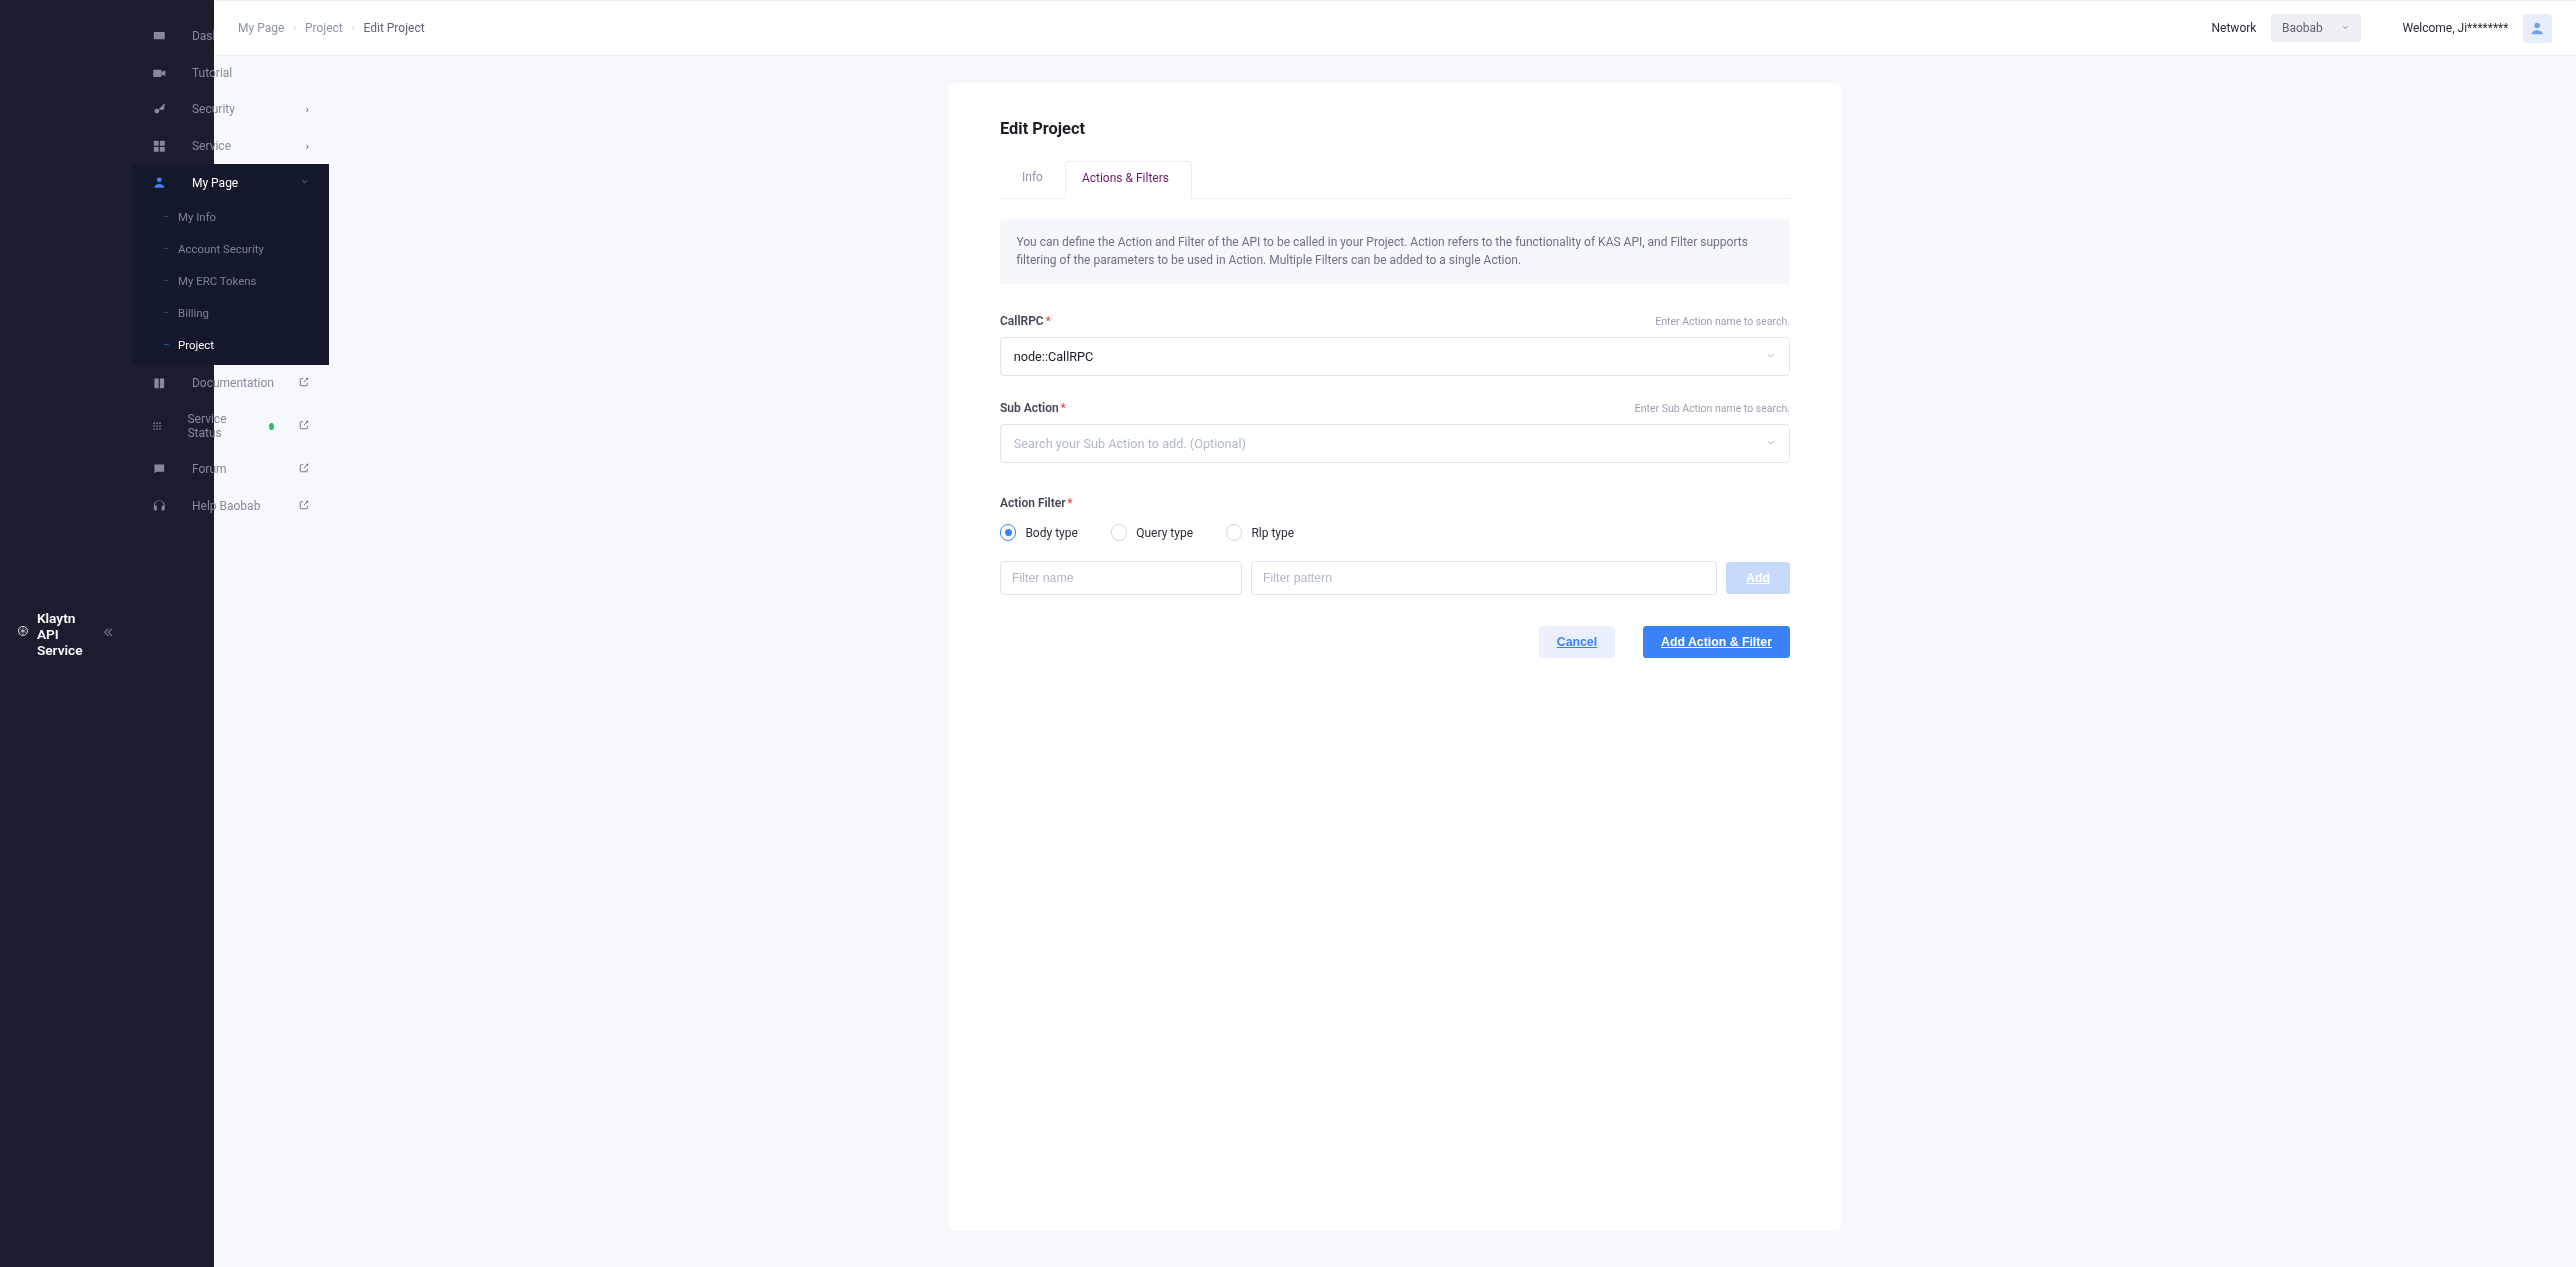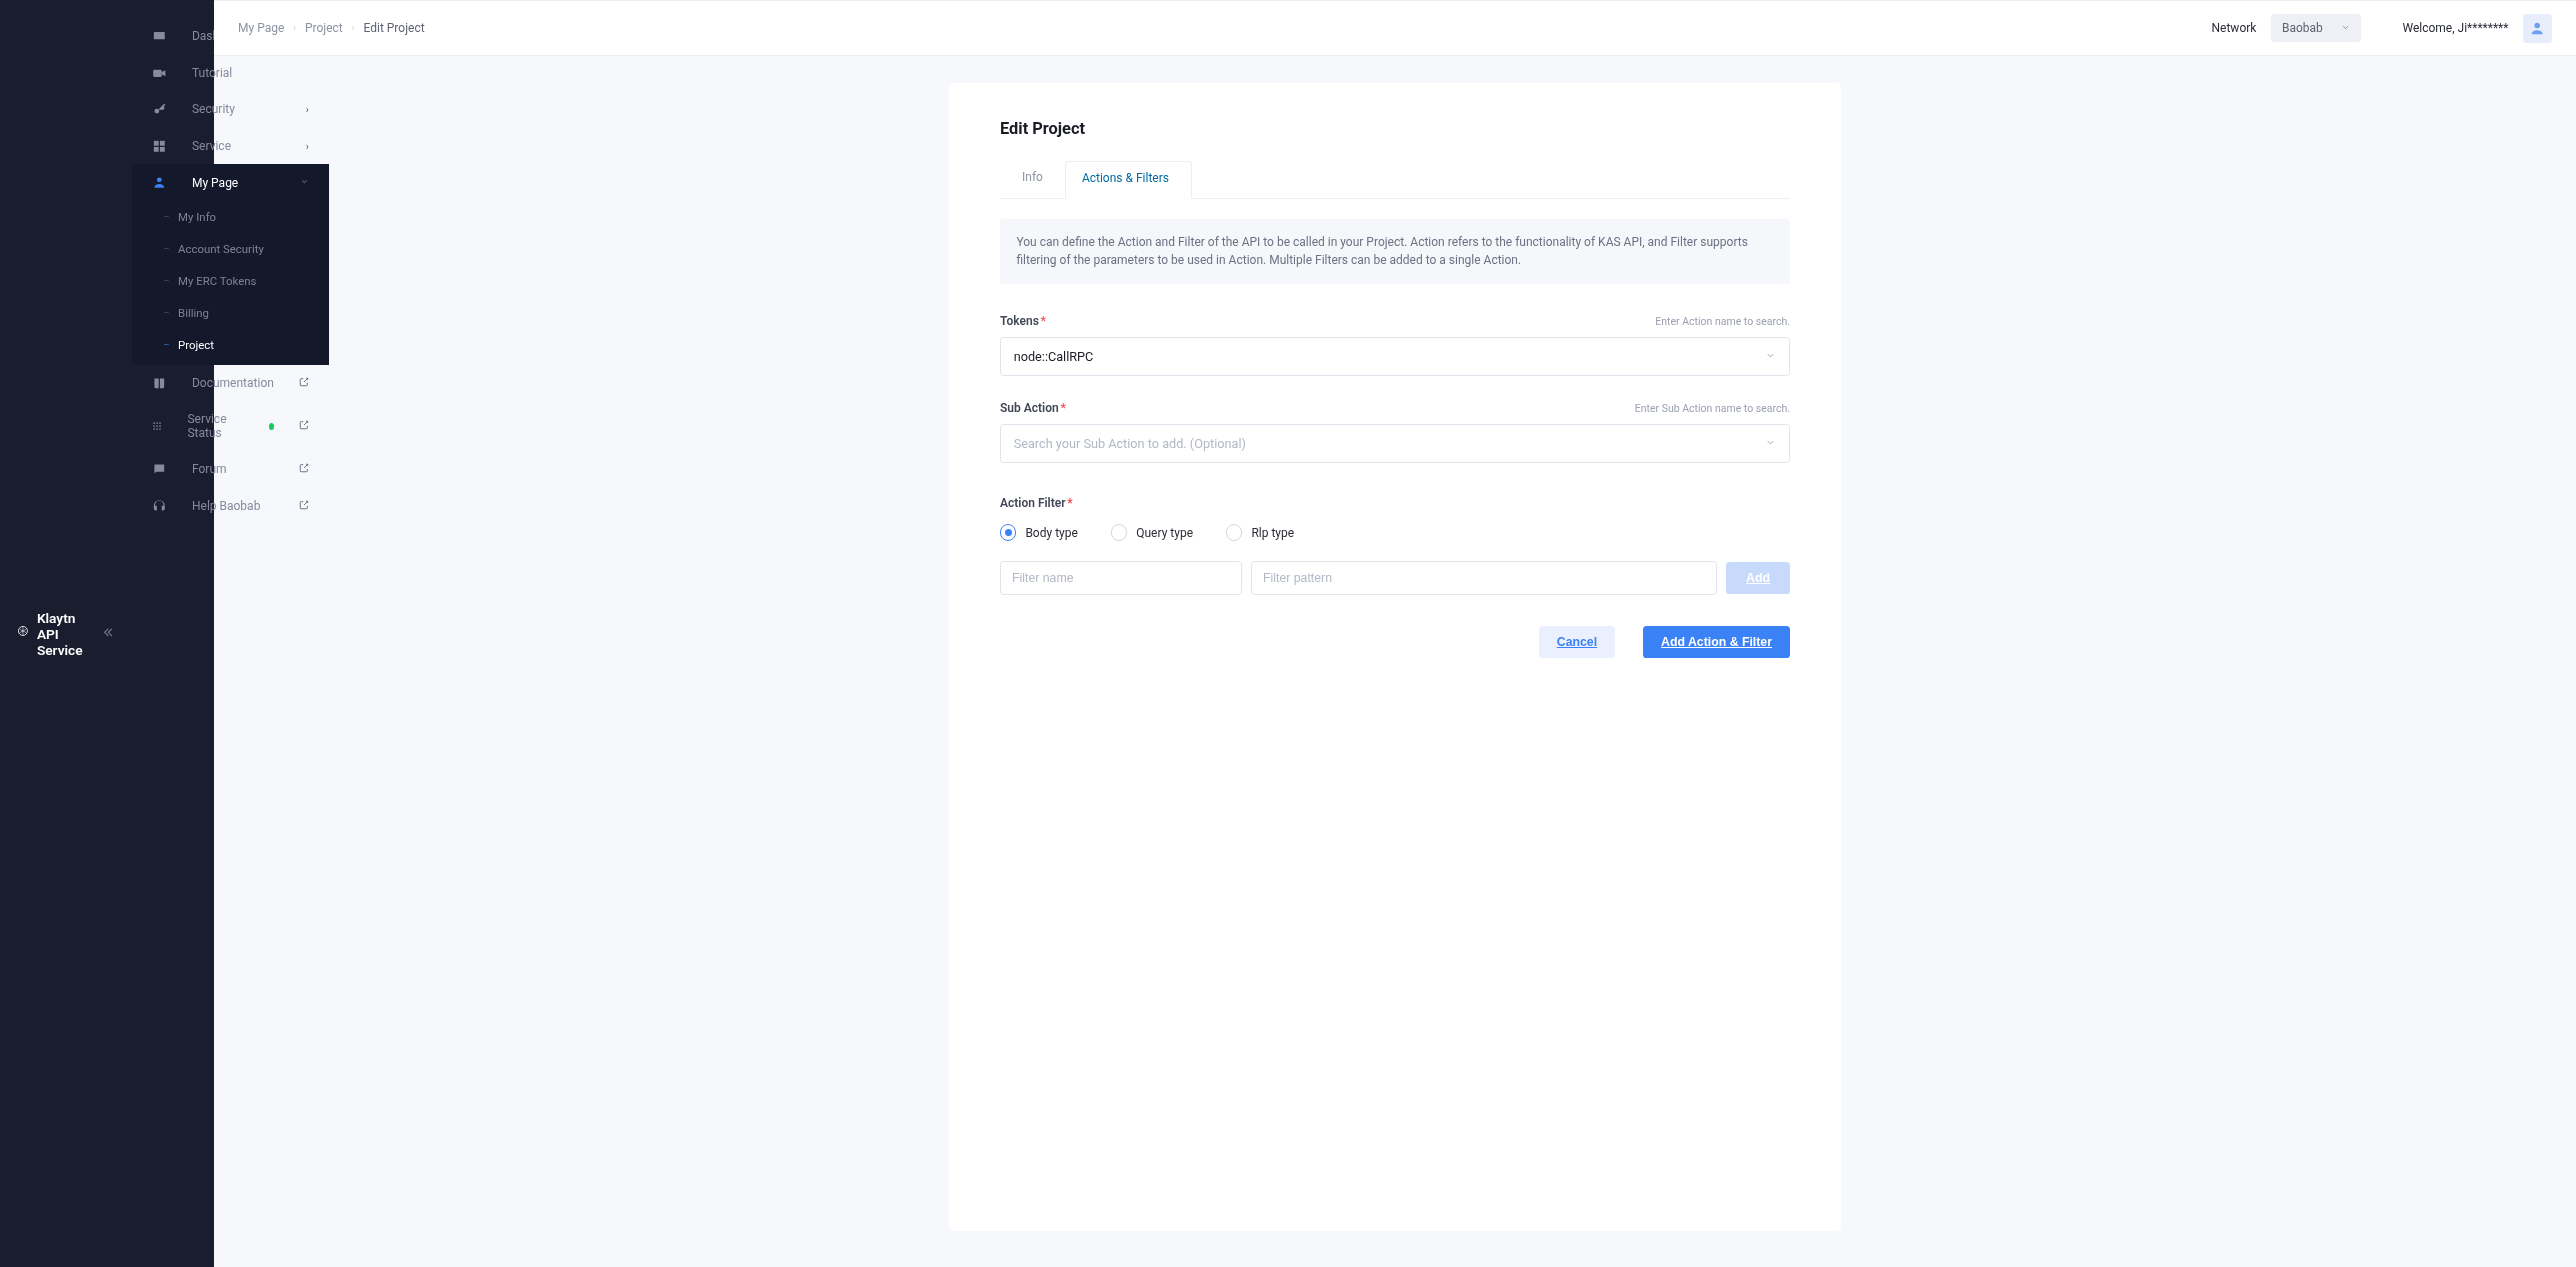--- a/index.html
+++ b/index.html
@@ -120,21 +120,21 @@
 }
 .tab {
   padding: 9px 22px 12.7px;
   font-size: 12px;
   color: #8e93a5;
   cursor: pointer;
   position: relative;
   top: 0.9px;
 }
 .tab.active {
-  color: #0369a1;
+  color: #701a75;
   border: 0.9px solid #eceef3;
   border-bottom: 0.9px solid #fff;
   border-radius: 3.6px 3.6px 0 0;
   padding-left: 16px;
 }
 .info-box {
   background: #f5f7fb;
   border-radius: 3.6px;
   padding: 14.6px 16.4px;
   color: #6a7284;
@@ -377,21 +377,21 @@
         <div class="tabs">
           <div class="tab">Info</div>
           <div class="tab active">Actions &amp; Filters</div>
         </div>
 
         <div class="info-box">You can define the Action and Filter of the API to be called in your Project. Action refers to the functionality of KAS API, and Filter supports filtering of the parameters to be used in Action. Multiple Filters can be added to a single Action.</div>
 
         <div class="form-row">
           <div class="label-row">
             <div>
-              <span class="field-label">Tokens</span><span class="req">*</span>
+              <span class="field-label">CallRPC</span><span class="req">*</span>
             </div>
             <span class="hint">Enter Action name to search.</span>
           </div>
           <div class="select-box">
             <span class="val">node::CallRPC</span>
             <span class="chev2"><svg width="11" height="11" viewBox="0 0 24 24" fill="none" stroke="currentColor" stroke-width="2">
                   <path d="M6 9l6 6 6-6"></path>
                 </svg></span>
           </div>
         </div>

